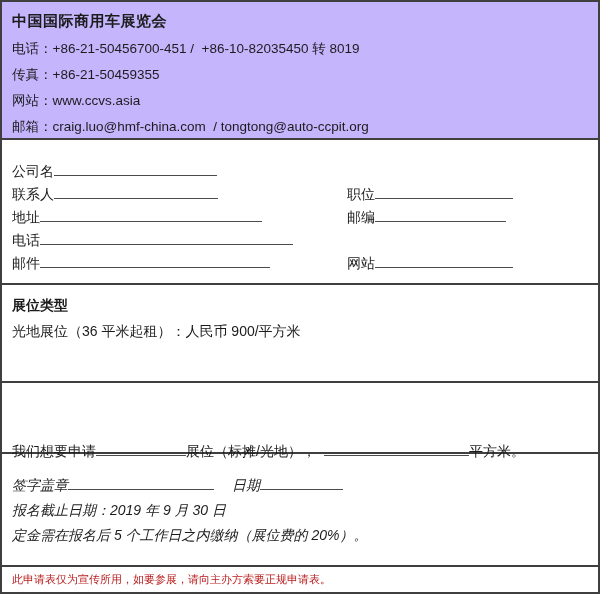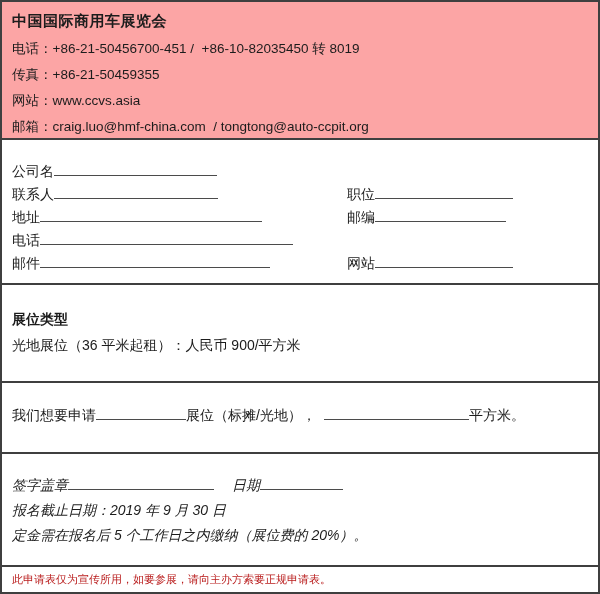--- a/index.html
+++ b/index.html
@@ -14,21 +14,21 @@
     height: 594px;
     border: 2px solid #3f3f3f;
     background: #ffffff;
     overflow: hidden;
   }
   .row { border-bottom: 2px solid #3f3f3f; padding-left: 10px; padding-right: 8px; }
 
   
   .row.header {
     height: 138px;
-    background: #fca5a5;
+    background: #c4b5fd;
     padding-top: 9px;
   }
   .form-title {
     font-size: 15px;
     font-weight: bold;
     line-height: 20px;
     margin-bottom: 5px;
     letter-spacing: 0.5px;
   }
   .hline { font-size: 13.5px; line-height: 26px; white-space: pre; }
@@ -47,27 +47,27 @@
   .bl-address  { width: 222px; }
   .bl-contact  { width: 164px; }
   .bl-phone    { width: 253px; }
   .bl-email    { width: 230px; }
   .bl-postcode { width: 131px; }
   .bl-position { width: 138px; }
   .bl-fax      { width: 167px; }
   .bl-website  { width: 138px; }
 
   
-  .row.booth { height: 98px; padding-top: 21px; }
+  .row.booth { height: 98px; padding-top: 7px; }
   .booth-heading { font-size: 14px; font-weight: bold; line-height: 26px; }
   .booth-line { font-size: 14px; line-height: 26px; }
 
   
   .row.application { height: 71px; padding-top: 24px; }
-  .app-line { font-size: 14px; white-space: nowrap; }
+  .app-line { font-size: 14px; white-space: nowrap; margin-top: 36px; }
   .bl-app-booth { width: 90px; }
   .bl-app-area  { width: 145px; margin-left: 8px; }
 
   
   .row.signature { height: 113px; padding-top: 19px; font-style: italic; }
   .sig-line { font-size: 14px; line-height: 25px; white-space: nowrap; }
   .bl-sign { width: 146px; }
   .bl-date { width: 83px; }
   .date-label { margin-left: 18px; }
 

